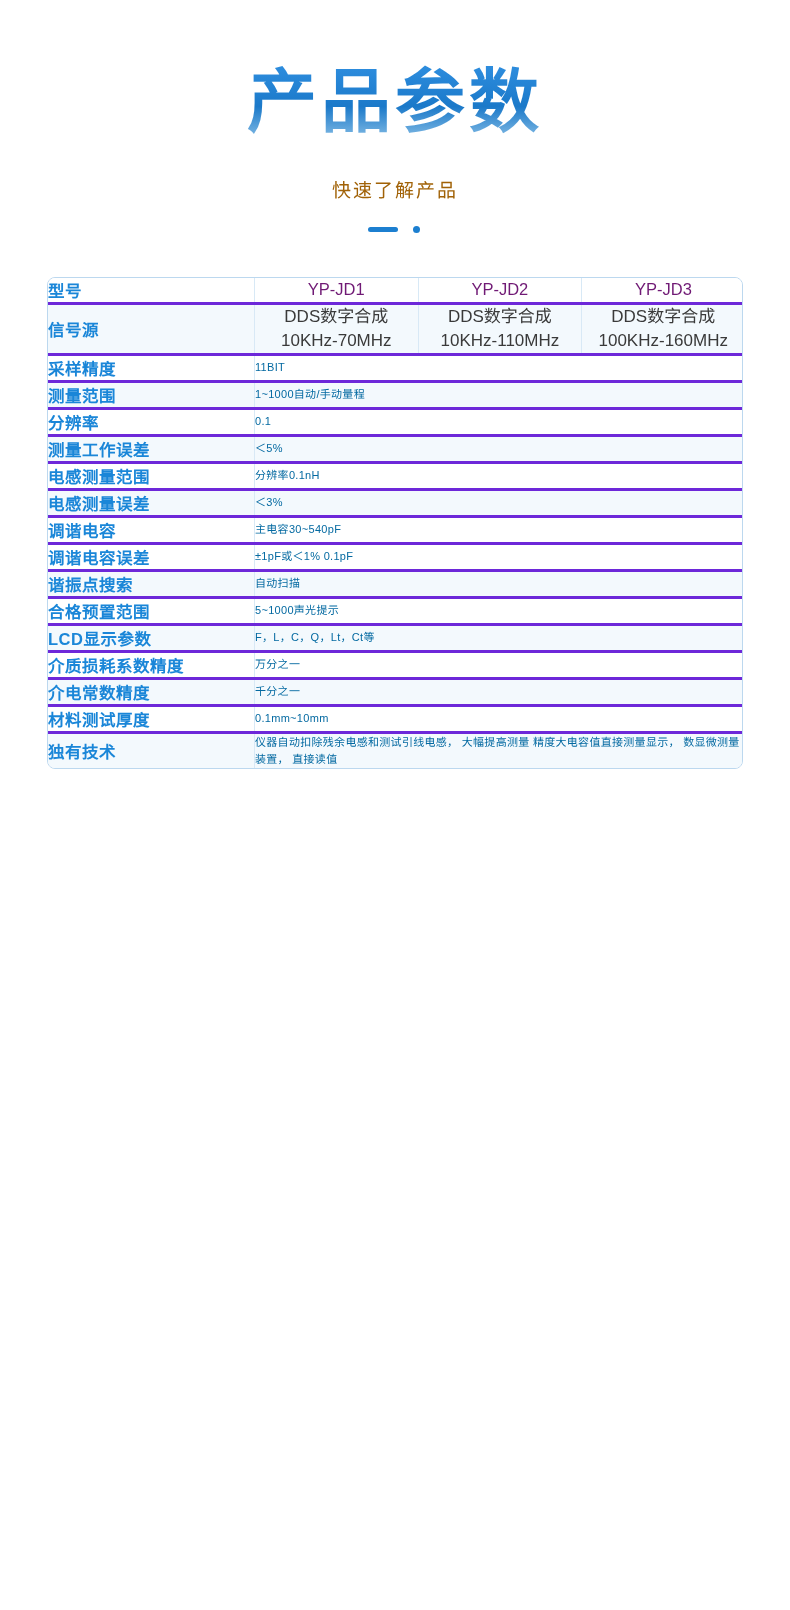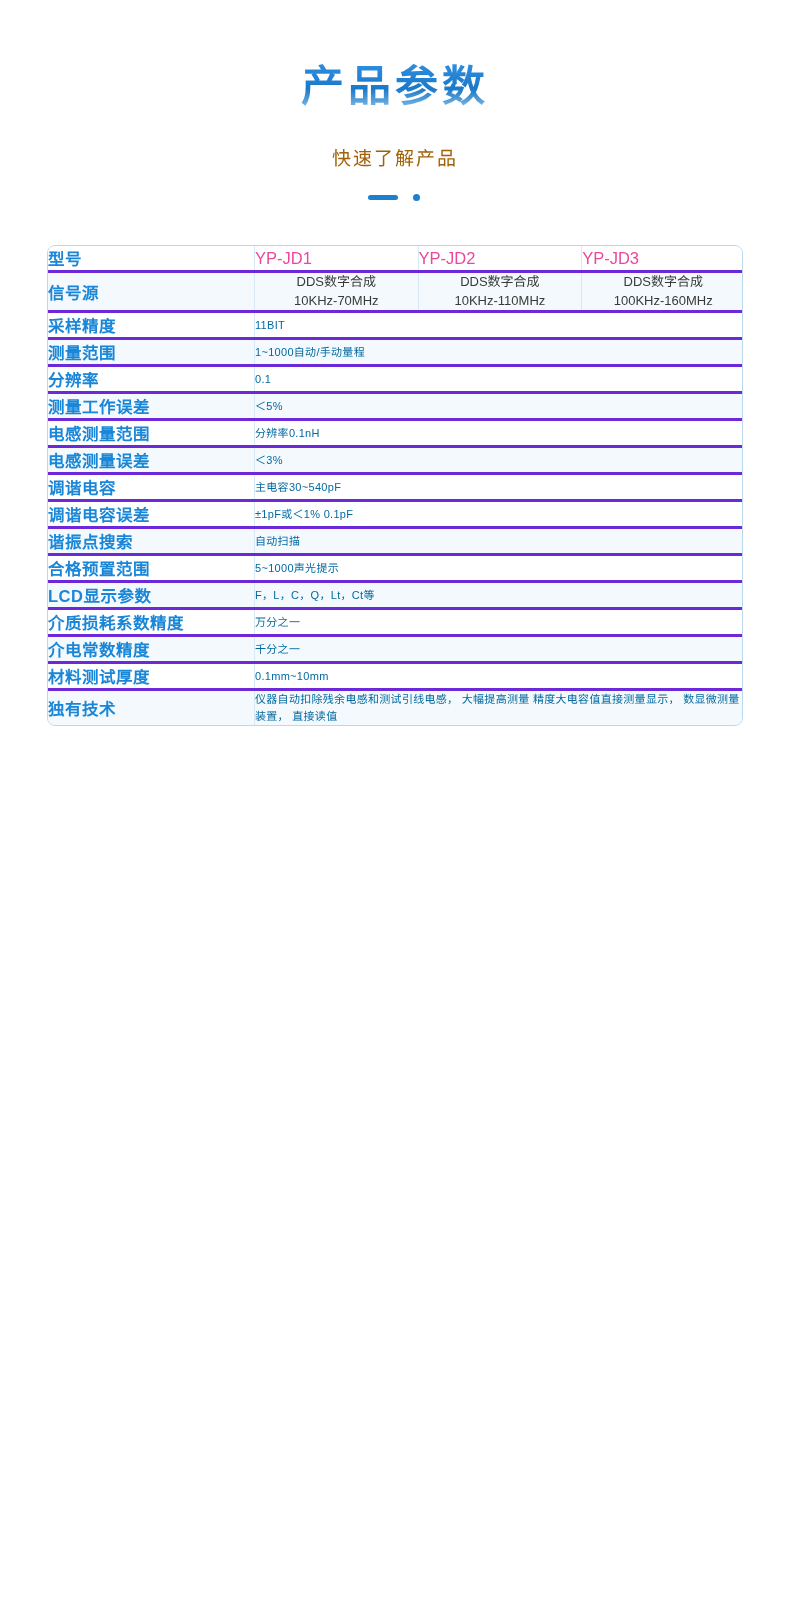--- a/index.html
+++ b/index.html
@@ -20,21 +20,21 @@
     position: relative;
     box-sizing: border-box;
   }
 
   
   .header {
     padding-top: 62px;
     text-align: center;
   }
   .main-title {
-    font-size: 43px;
+    font-size: 70px;
     font-weight: bold;
     letter-spacing: 4px;
     line-height: 1.15;
     color: #1c7fd0;
     background: linear-gradient(180deg, #2f8fe0 0%, #1b79c9 55%, #8fc3e8 100%);
     -webkit-background-clip: text;
     background-clip: text;
     -webkit-text-fill-color: transparent;
     margin: 0;
   }
@@ -105,29 +105,30 @@
     color: #0369a1;
     font-size: 11px;
     padding: 14px 12px 14px 18px;
     letter-spacing: 0.3px;
     line-height: 1.55;
   }
   td.value.last, td.model.last {
     border-right: none;
   }
   td.model {
-    color: #ec4899;
+    text-align: center;
+    color: #701a75;
     font-size: 16.5px;
     padding: 14px 6px;
     width: 162.6px;
   }
   td.source {
     text-align: center;
     color: #3a3a3a;
-    font-size: 13px;
+    font-size: 17px;
     padding: 10px 4px;
     line-height: 1.42;
     margin-top: 19px;
   }
   tr.row-alt td {
     background: #f3f9fd;
   }
   tr.row-plain td {
     background: #ffffff;
   }

